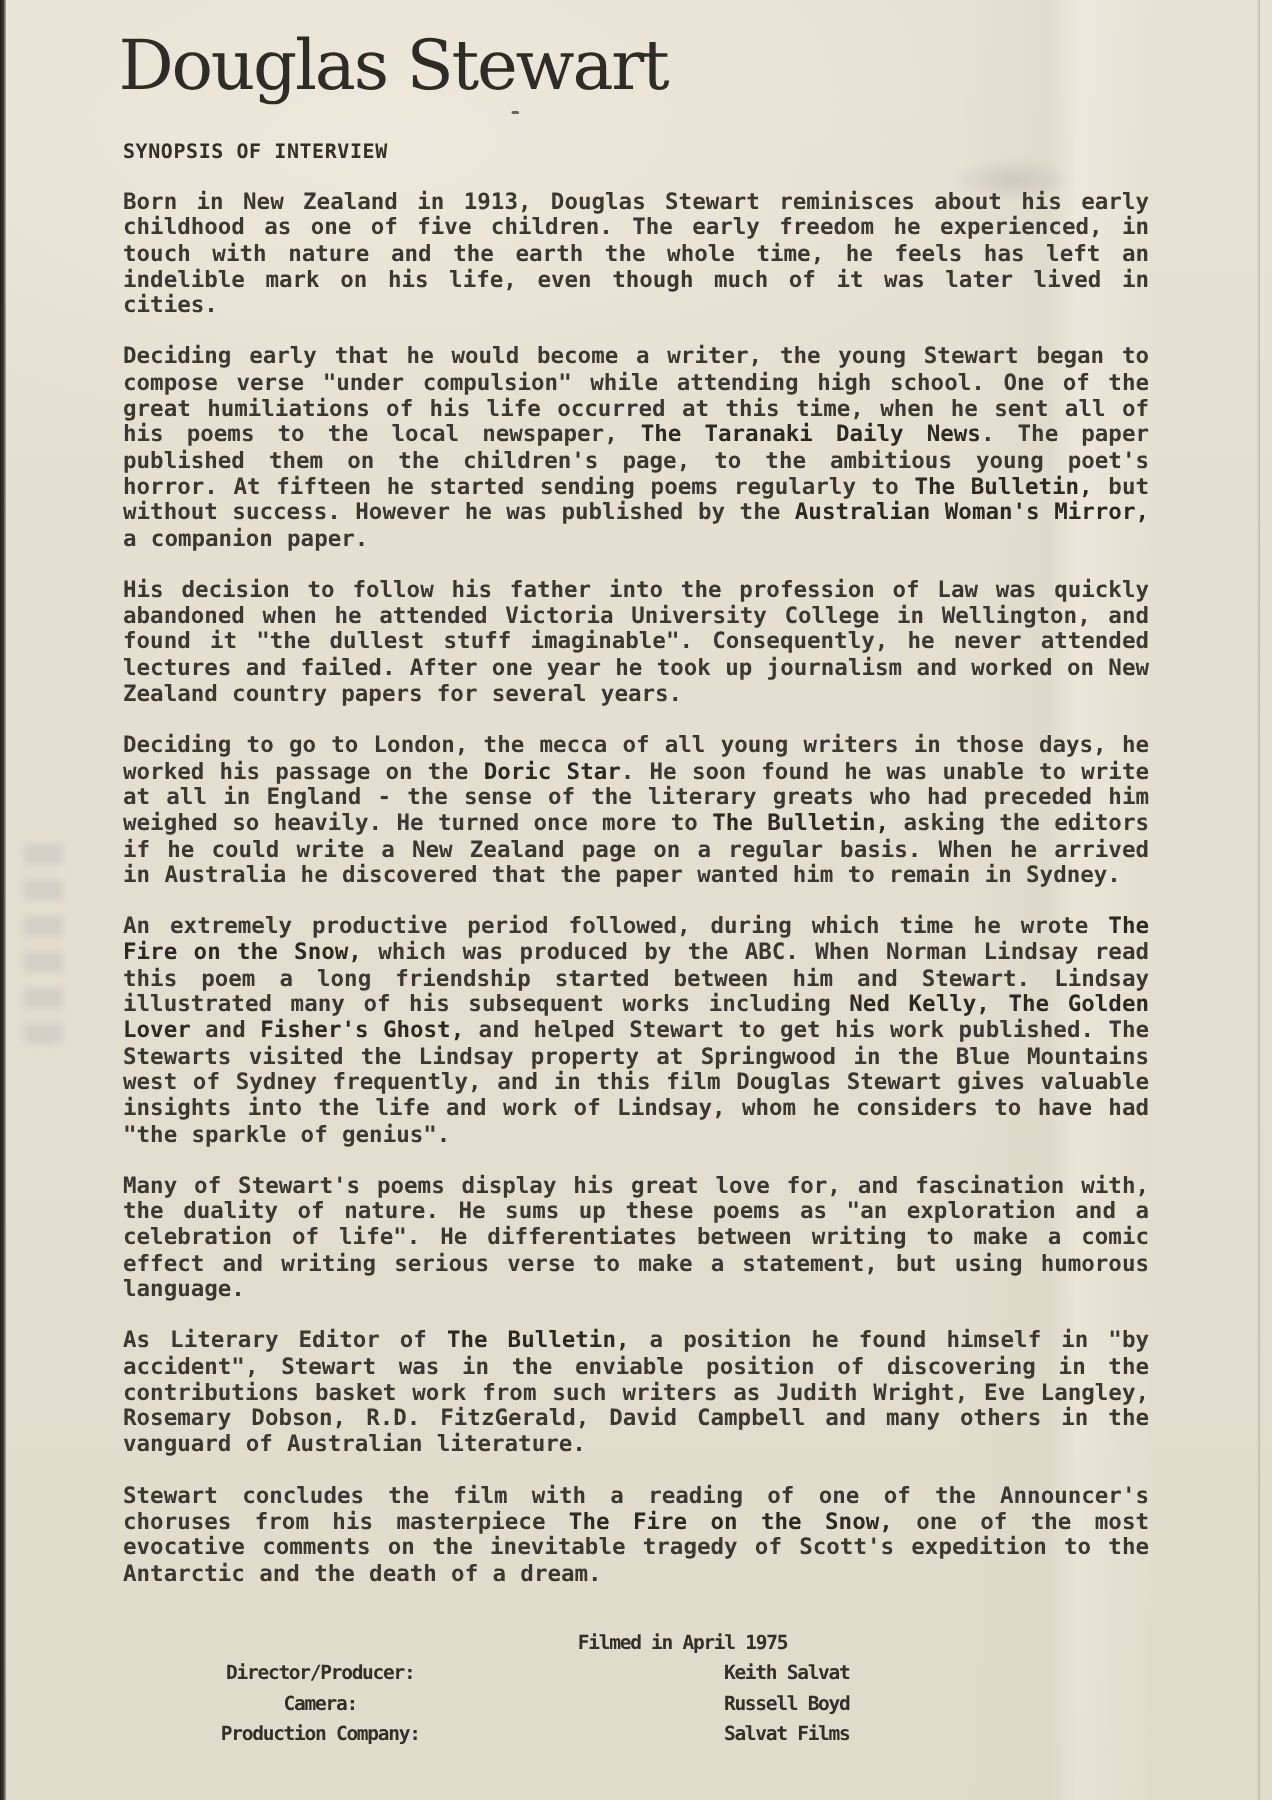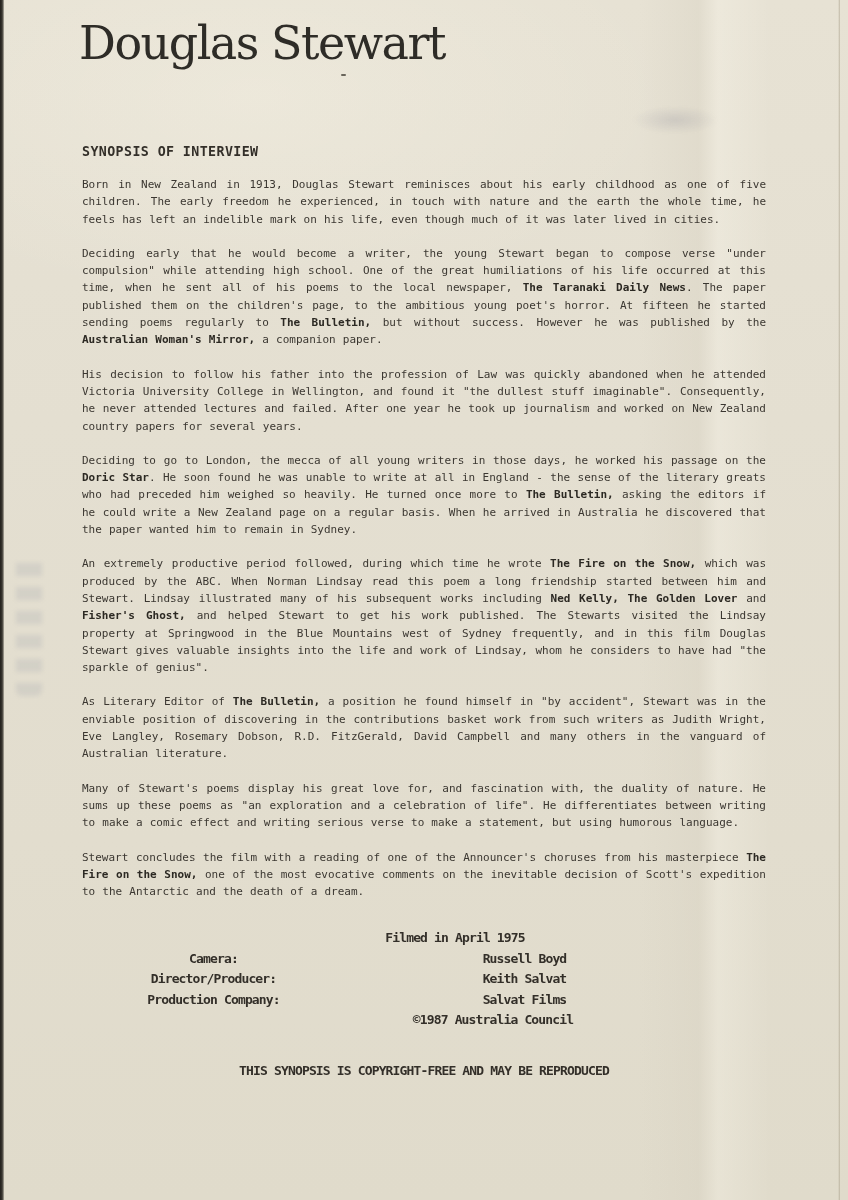--- a/index.html
+++ b/index.html
@@ -61,34 +61,35 @@
     margin: 14px 0 0 -3px;
     font-family: "DejaVu Serif", "Liberation Serif", serif;
     font-weight: 500;
     font-size: 46px;
     line-height: 58px;
     letter-spacing: -1.5px;
     color: #2e2c27;
   }
 
   .section-heading {
-    margin-top: 72px;
+    margin-top: 22px;
     font-size: 13.3px;
     font-weight: bold;
     letter-spacing: 0.4px;
     color: #332f29;
   }
 
   .paragraphs { margin-top: 17px; }
   .paragraphs p.para {
     margin: 0 0 17px 0;
-    font-size: 11px;
+    font-size: 15px;
     line-height: 17.3px;
     text-align: justify;
     word-spacing: 0.5px;
+    font-weight: bold;
   }
   .paragraphs p.para b { color: #2c2923; }
 
   .credits {
     margin: 28px 0 0 62px;
     font-size: 13px;
     font-weight: bold;
     letter-spacing: -0.85px;
     line-height: 20.5px;
     color: #332f29;
@@ -123,40 +124,39 @@
     <h1 class="doc-title">Douglas Stewart</h1>
 
     <div class="section-heading">SYNOPSIS OF INTERVIEW</div>
 
     <div class="paragraphs">
         <p class="para"><span>Born in New Zealand in 1913, Douglas Stewart reminisces about his early childhood as one of five children. The early freedom he experienced, in touch with nature and the earth the whole time, he feels has left an indelible mark on his life, even though much of it was later lived in cities.</span></p>
         <p class="para"><span>Deciding early that he would become a writer, the young Stewart began to compose verse "under compulsion" while attending high school. One of the great humiliations of his life occurred at this time, when he sent all of his poems to the local newspaper, </span><b>The Taranaki Daily News</b><span>. The paper published them on the children's page, to the ambitious young poet's horror. At fifteen he started sending poems regularly to </span><b>The Bulletin,</b><span> but without success. However he was published by the </span><b>Australian Woman's Mirror,</b><span> a companion paper.</span></p>
         <p class="para"><span>His decision to follow his father into the profession of Law was quickly abandoned when he attended Victoria University College in Wellington, and found it "the dullest stuff imaginable". Consequently, he never attended lectures and failed. After one year he took up journalism and worked on New Zealand country papers for several years.</span></p>
         <p class="para"><span>Deciding to go to London, the mecca of all young writers in those days, he worked his passage on the </span><b>Doric Star</b><span>. He soon found he was unable to write at all in England - the sense of the literary greats who had preceded him weighed so heavily. He turned once more to </span><b>The Bulletin,</b><span> asking the editors if he could write a New Zealand page on a regular basis. When he arrived in Australia he discovered that the paper wanted him to remain in Sydney.</span></p>
         <p class="para"><span>An extremely productive period followed, during which time he wrote </span><b>The Fire on the Snow,</b><span> which was produced by the ABC. When Norman Lindsay read this poem a long friendship started between him and Stewart. Lindsay illustrated many of his subsequent works including </span><b>Ned Kelly, The Golden Lover</b><span> and </span><b>Fisher's Ghost,</b><span> and helped Stewart to get his work published. The Stewarts visited the Lindsay property at Springwood in the Blue Mountains west of Sydney frequently, and in this film Douglas Stewart gives valuable insights into the life and work of Lindsay, whom he considers to have had "the sparkle of genius".</span></p>
+        <p class="para"><span>Many of Stewart's poems display his great love for, and fascination with, the duality of nature. He sums up these poems as "an exploration and a celebration of life". He differentiates between writing to make a comic effect and writing serious verse to make a statement, but using humorous language.</span></p>
         <p class="para"><span>As Literary Editor of </span><b>The Bulletin,</b><span> a position he found himself in "by accident", Stewart was in the enviable position of discovering in the contributions basket work from such writers as Judith Wright, Eve Langley, Rosemary Dobson, R.D. FitzGerald, David Campbell and many others in the vanguard of Australian literature.</span></p>
-        <p class="para"><span>Many of Stewart's poems display his great love for, and fascination with, the duality of nature. He sums up these poems as "an exploration and a celebration of life". He differentiates between writing to make a comic effect and writing serious verse to make a statement, but using humorous language.</span></p>
-        <p class="para"><span>Stewart concludes the film with a reading of one of the Announcer's choruses from his masterpiece </span><b>The Fire on the Snow,</b><span> one of the most evocative comments on the inevitable decision of Scott's expedition to the Antarctic and the death of a dream.</span></p>
+        <p class="para"><span>Stewart concludes the film with a reading of one of the Announcer's choruses from his masterpiece </span><b>The Fire on the Snow,</b><span> one of the most evocative comments on the inevitable tragedy of Scott's expedition to the Antarctic and the death of a dream.</span></p>
       </div>
 
     <div class="credits">
       <div class="filmed-line">Filmed in April 1975</div>
       <div>
           <div class="credit-row">
+            <span class="credit-label">Director/Producer:</span>
+            <span class="credit-value">Keith Salvat</span>
+          </div>
+          <div class="credit-row">
             <span class="credit-label">Camera:</span>
             <span class="credit-value">Russell Boyd</span>
-          </div>
-          <div class="credit-row">
-            <span class="credit-label">Director/Producer:</span>
-            <span class="credit-value">Keith Salvat</span>
           </div>
           <div class="credit-row">
             <span class="credit-label">Production Company:</span>
             <span class="credit-value">Salvat Films</span>
           </div>
         </div>
-      <div class="copyright-line">©1987 Australia Council</div>
     </div>
 
     <div class="doc-footer">THIS SYNOPSIS IS COPYRIGHT-FREE AND MAY BE REPRODUCED</div>
 
   </div>
 </div>
 
 </body></html>

